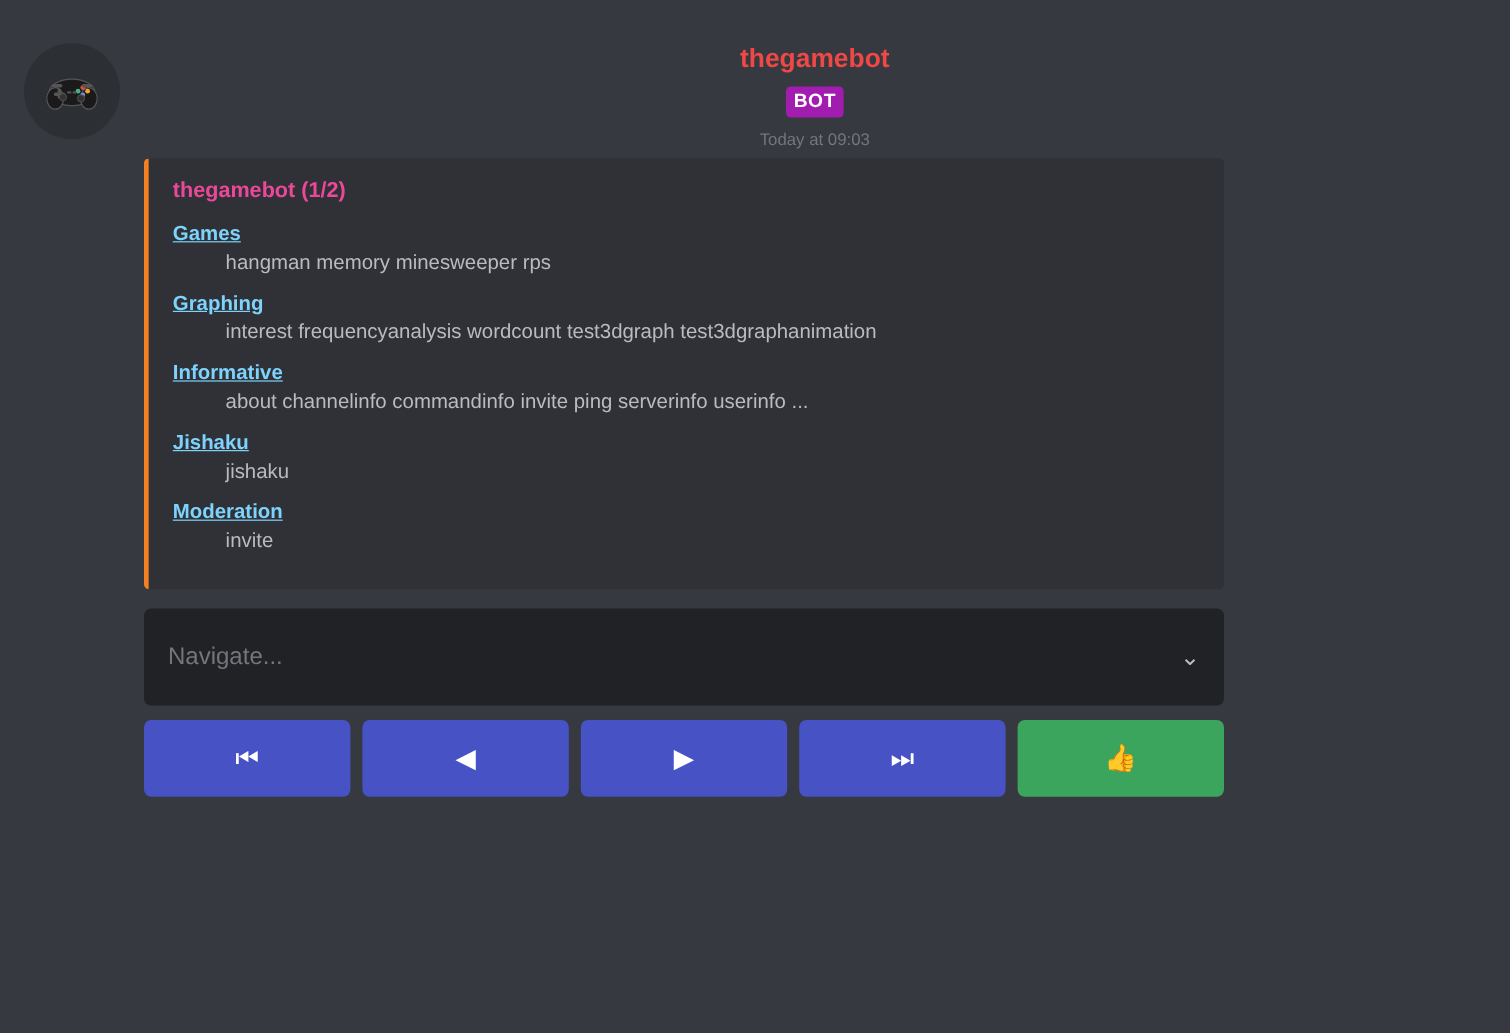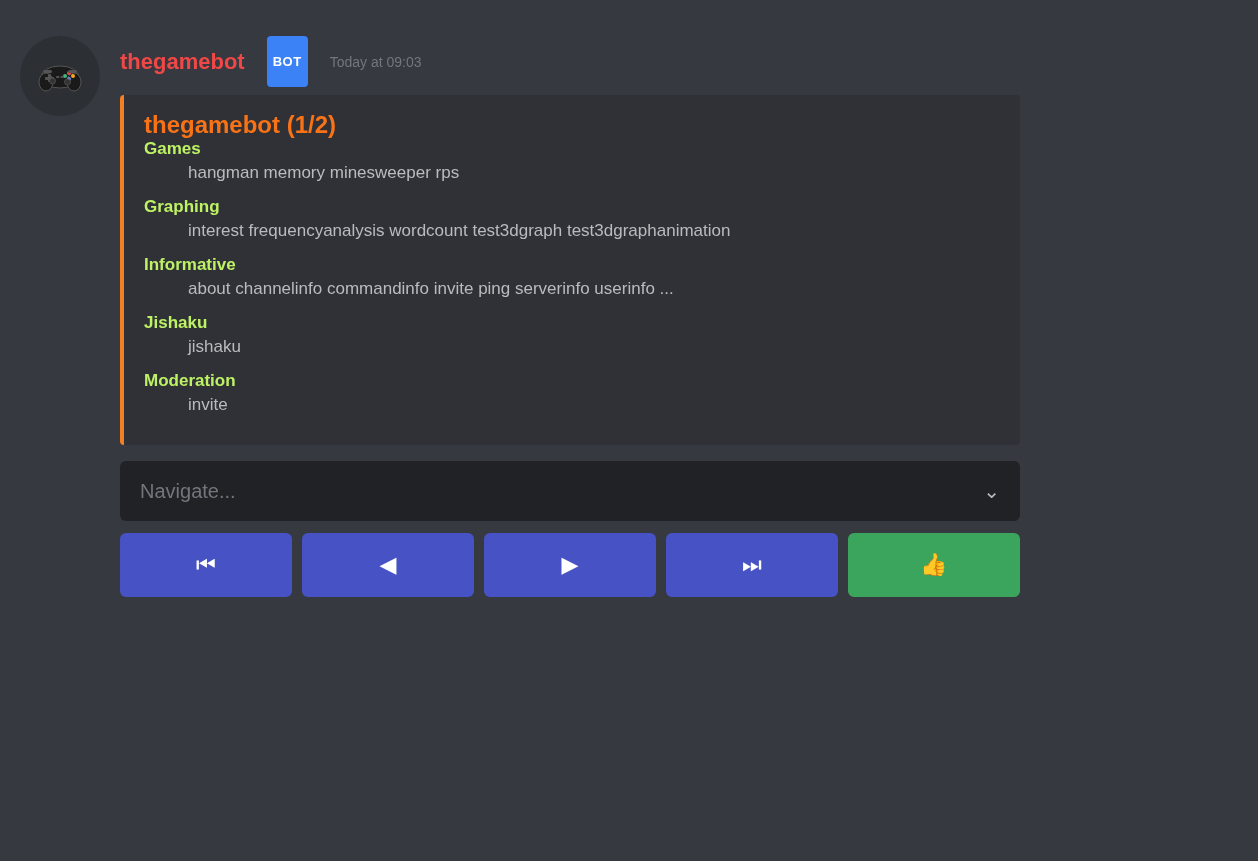--- a/index.html
+++ b/index.html
@@ -37,80 +37,83 @@
       position: relative;
     }
 
     .message-content {
       flex: 1;
     }
 
     .message-header {
       display: flex;
       align-items: center;
-      gap: 22px;
+      gap: 10px;
       margin-bottom: 8px;
+      flex-direction: column;
     }
 
     .username {
       color: #f04747;
       font-size: 22px;
       font-weight: 600;
     }
 
     .bot-badge {
-      background-color: #3b82f6;
+      background-color: #a21caf;
       color: white;
-      font-size: 13px;
+      font-size: 16px;
       font-weight: 700;
-      padding: 18px 6px;
+      padding: 4px 6px;
       border-radius: 4px;
       letter-spacing: 0.5px;
     }
 
     .timestamp {
       color: #72767d;
       font-size: 14px;
     }
 
     .embed {
       background-color: #2f3136;
       border-left: 4px solid #f48024;
       border-radius: 4px;
       padding: 16px 20px;
       max-width: 900px;
       margin-bottom: 16px;
     }
 
     .embed-title {
-      color: #f97316;
-      font-size: 24px;
+      color: #ec4899;
+      font-size: 18px;
       font-weight: 600;
+      margin-bottom: 16px;
     }
 
     .category-name {
-      color: #bef264;
+      color: #7dd3fc;
       font-size: 17px;
       font-weight: 700;
+      text-decoration: underline;
       margin-bottom: 4px;
       display: block;
     }
 
     .category-commands {
       color: #b9bbbe;
       font-size: 17px;
       margin-bottom: 14px;
       display: block;
       margin-left: 44px;
     }
 
     .navigate-select {
       background-color: #202225;
       border-radius: 6px;
-      padding: 18px 20px;
+      padding: 28px 20px;
       display: flex;
       align-items: center;
       justify-content: space-between;
       max-width: 900px;
       margin-bottom: 12px;
       cursor: pointer;
     }
 
     .navigate-text {
       color: #72767d;

